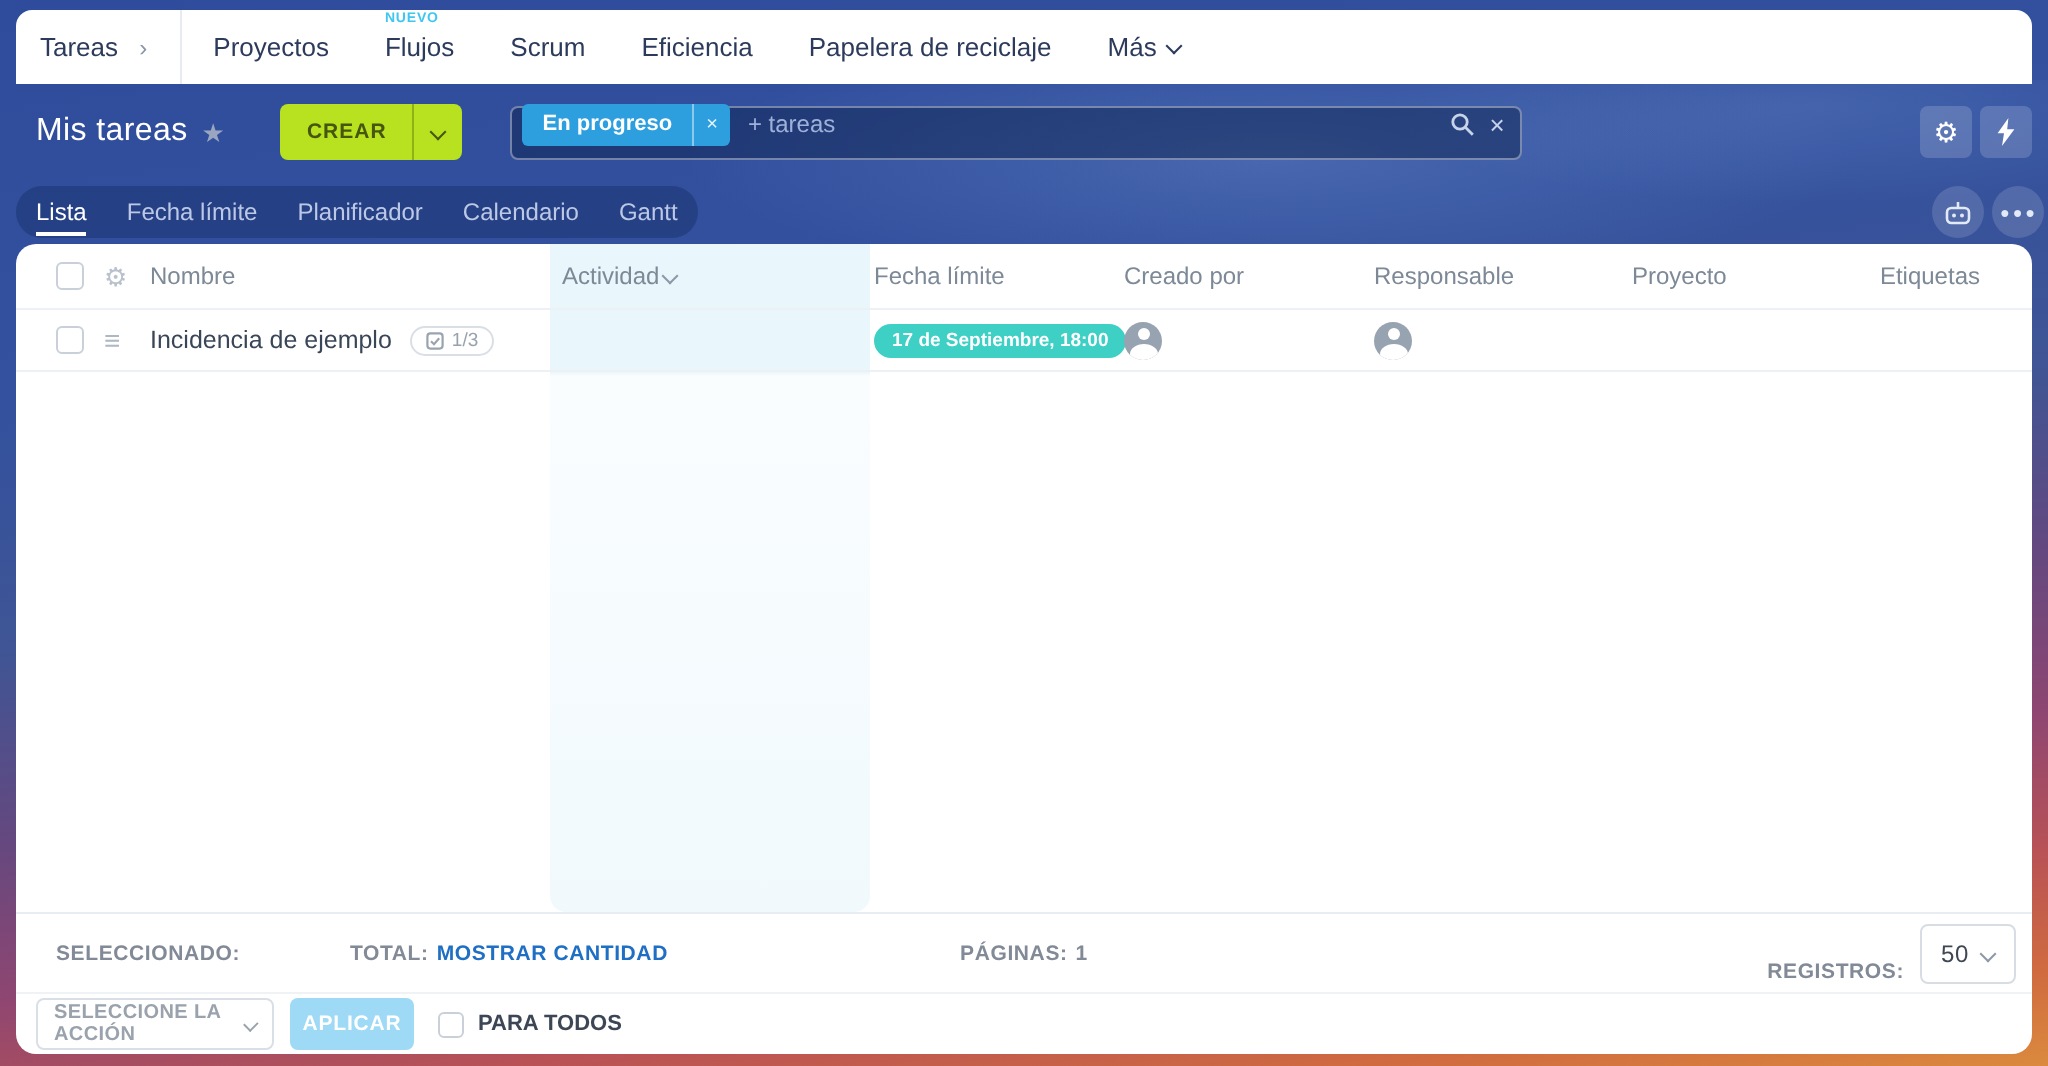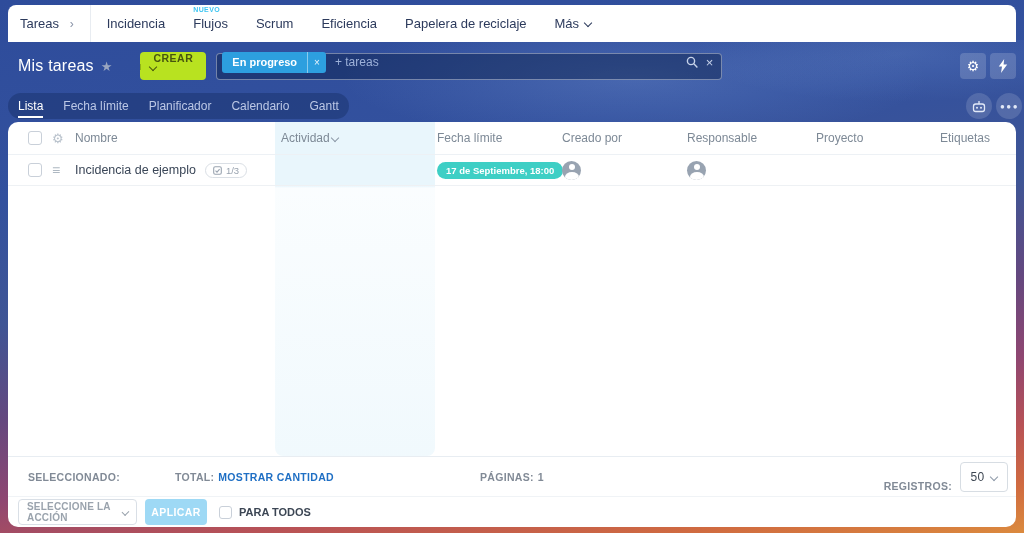--- a/index.html
+++ b/index.html
@@ -15,25 +15,25 @@
   .nav-item{position:relative;font-size:13px;color:#2c3a5c;margin-right:28px;cursor:pointer;white-space:nowrap;}
   .nav-item .nav-chev{color:#8a94a8;font-size:12px;margin-left:7px;}
   .nuevo{position:absolute;top:-10px;left:0;font-size:7px;font-weight:700;color:#3fc6f2;letter-spacing:.4px;}
   .nav-divider{width:1px;height:37px;background:#e8ecf1;margin:0 16px 0 -12px;}
   .chev{display:inline-block;width:5px;height:5px;border-right:1.4px solid currentColor;border-bottom:1.4px solid currentColor;
     transform:rotate(45deg);margin-left:6px;vertical-align:2px;}
   
   .hdr{position:absolute;top:42px;left:0;right:0;height:48px;display:flex;align-items:center;padding:0 8px 0 18px;box-sizing:border-box;}
   .title{font-size:16px;font-weight:400;color:#fff;margin:0;letter-spacing:.2px;}
   .star{color:#9aa6c0;font-size:13px;margin-left:7px;cursor:pointer;}
-  .btn-create{display:flex;align-items:stretch;height:28px;margin-left:28px;border-radius:4px;overflow:hidden;background:#b8e220;cursor:pointer;flex-direction:column;}
+  .btn-create{display:flex;align-items:stretch;height:28px;margin-left:28px;border-radius:4px;overflow:hidden;background:#b8e220;cursor:pointer;}
   .btn-create-label{display:flex;align-items:center;padding:0 13px;font-size:10.5px;font-weight:700;color:#47560e;letter-spacing:.5px;}
   .btn-create-caret{display:flex;align-items:center;padding:0 9px;border-left:1px solid rgba(70,90,10,.35);color:#47560e;}
   .btn-create-caret .chev{margin-left:0;}
-  .searchbar{display:flex;align-items:center;height:27px;width:506px;margin-left:10px;border:1px solid rgba(255,255,255,.38);
+  .searchbar{display:flex;align-items:center;height:27px;width:506px;margin-left:24px;border:1px solid rgba(255,255,255,.38);
     background:rgba(10,30,70,.45);border-radius:4px;box-sizing:border-box;padding:0 8px 8px 5px;cursor:text;}
   .tag{display:flex;align-items:stretch;height:21px;background:#2d9fdf;border-radius:3px;overflow:hidden;color:#fff;cursor:pointer;}
   .tag-label{display:flex;align-items:center;padding:0 10px;font-size:11px;font-weight:700;}
   .tag-x{display:flex;align-items:center;padding:0 6px;border-left:1px solid rgba(255,255,255,.45);font-size:10px;color:#e8f4fd;}
   .search-ph{font-size:12px;color:#9db1d9;margin-left:9px;flex:1;}
   .search-icons{display:flex;align-items:center;gap:7px;color:#c7d3ea;}
   .search-icons .x{font-size:13px;cursor:pointer;}
   .hdr-btn{width:26px;height:26px;border-radius:4px;background:rgba(255,255,255,.17);display:flex;align-items:center;justify-content:center;
     color:#fff;font-size:14px;cursor:pointer;}
   .hdr-right{margin-left:auto;display:flex;gap:4px;}
@@ -108,21 +108,21 @@
 <div class="stage">
   <div class="glow"></div>
 
   <nav class="topnav">
     <div class="nav-item">
       <span>Tareas</span>
       <span class="nav-chev">›</span>
     </div>
     <div class="nav-divider"></div>
     <div class="nav-item">
-      <span>Incidencia</span>
+      <span>Proyectos</span>
     </div>
     <div class="nav-item">
       <span class="nuevo">NUEVO</span>
       <span>Flujos</span>
     </div>
     <div class="nav-item">
       <span>Scrum</span>
     </div>
     <div class="nav-item">
       <span>Eficiencia</span>

